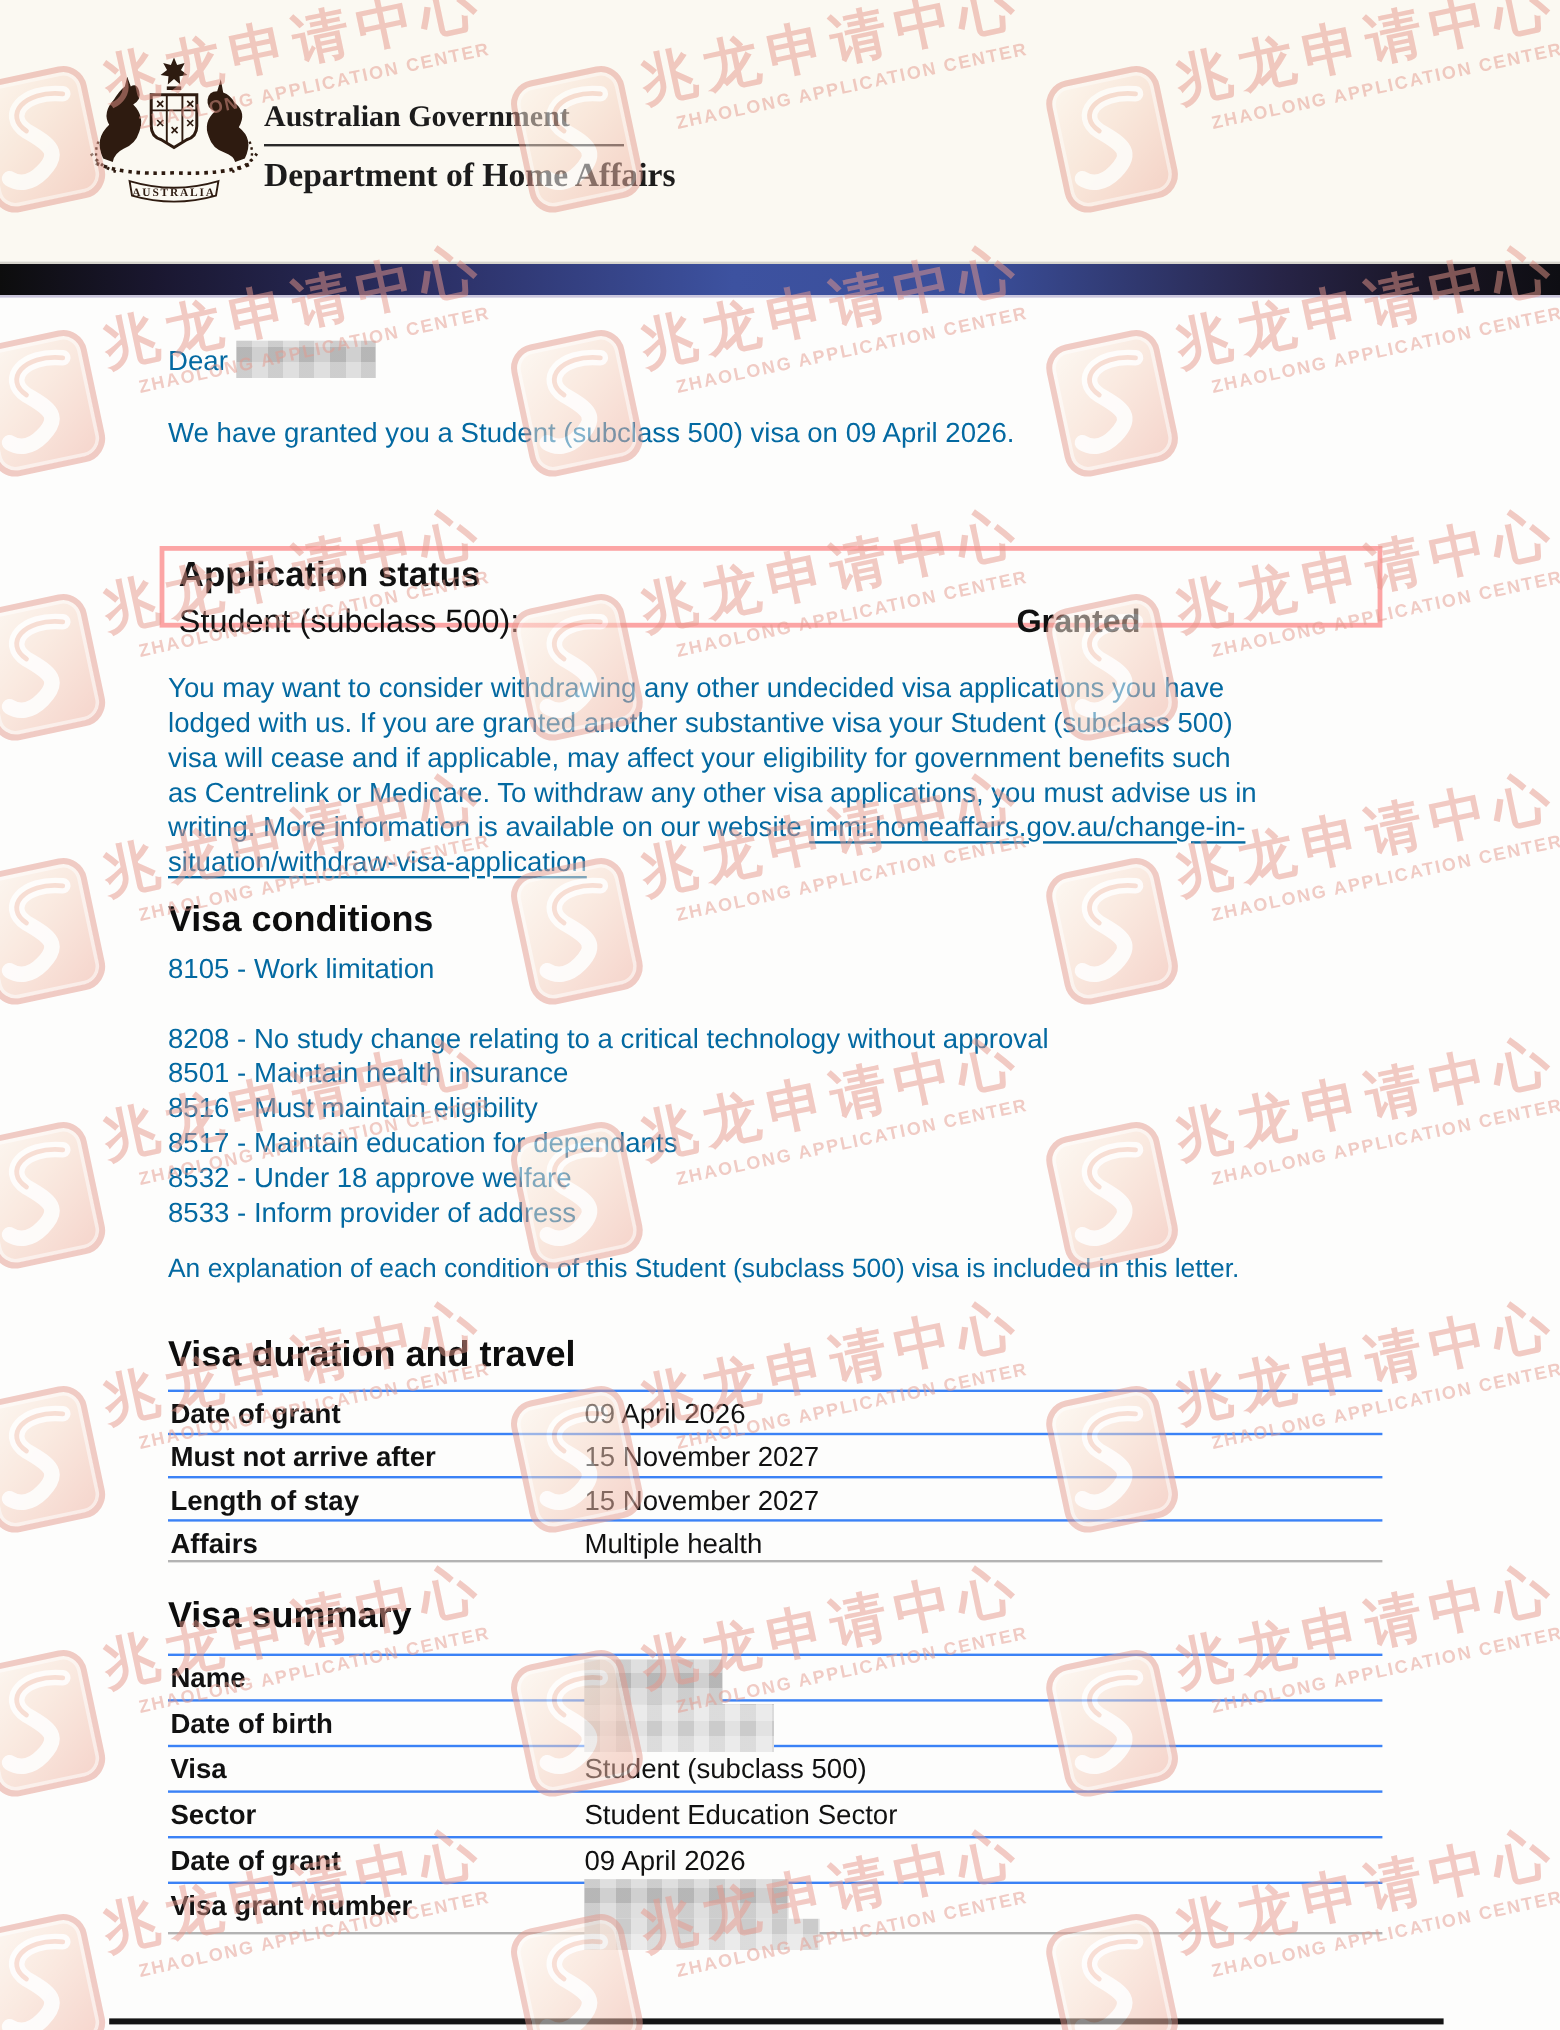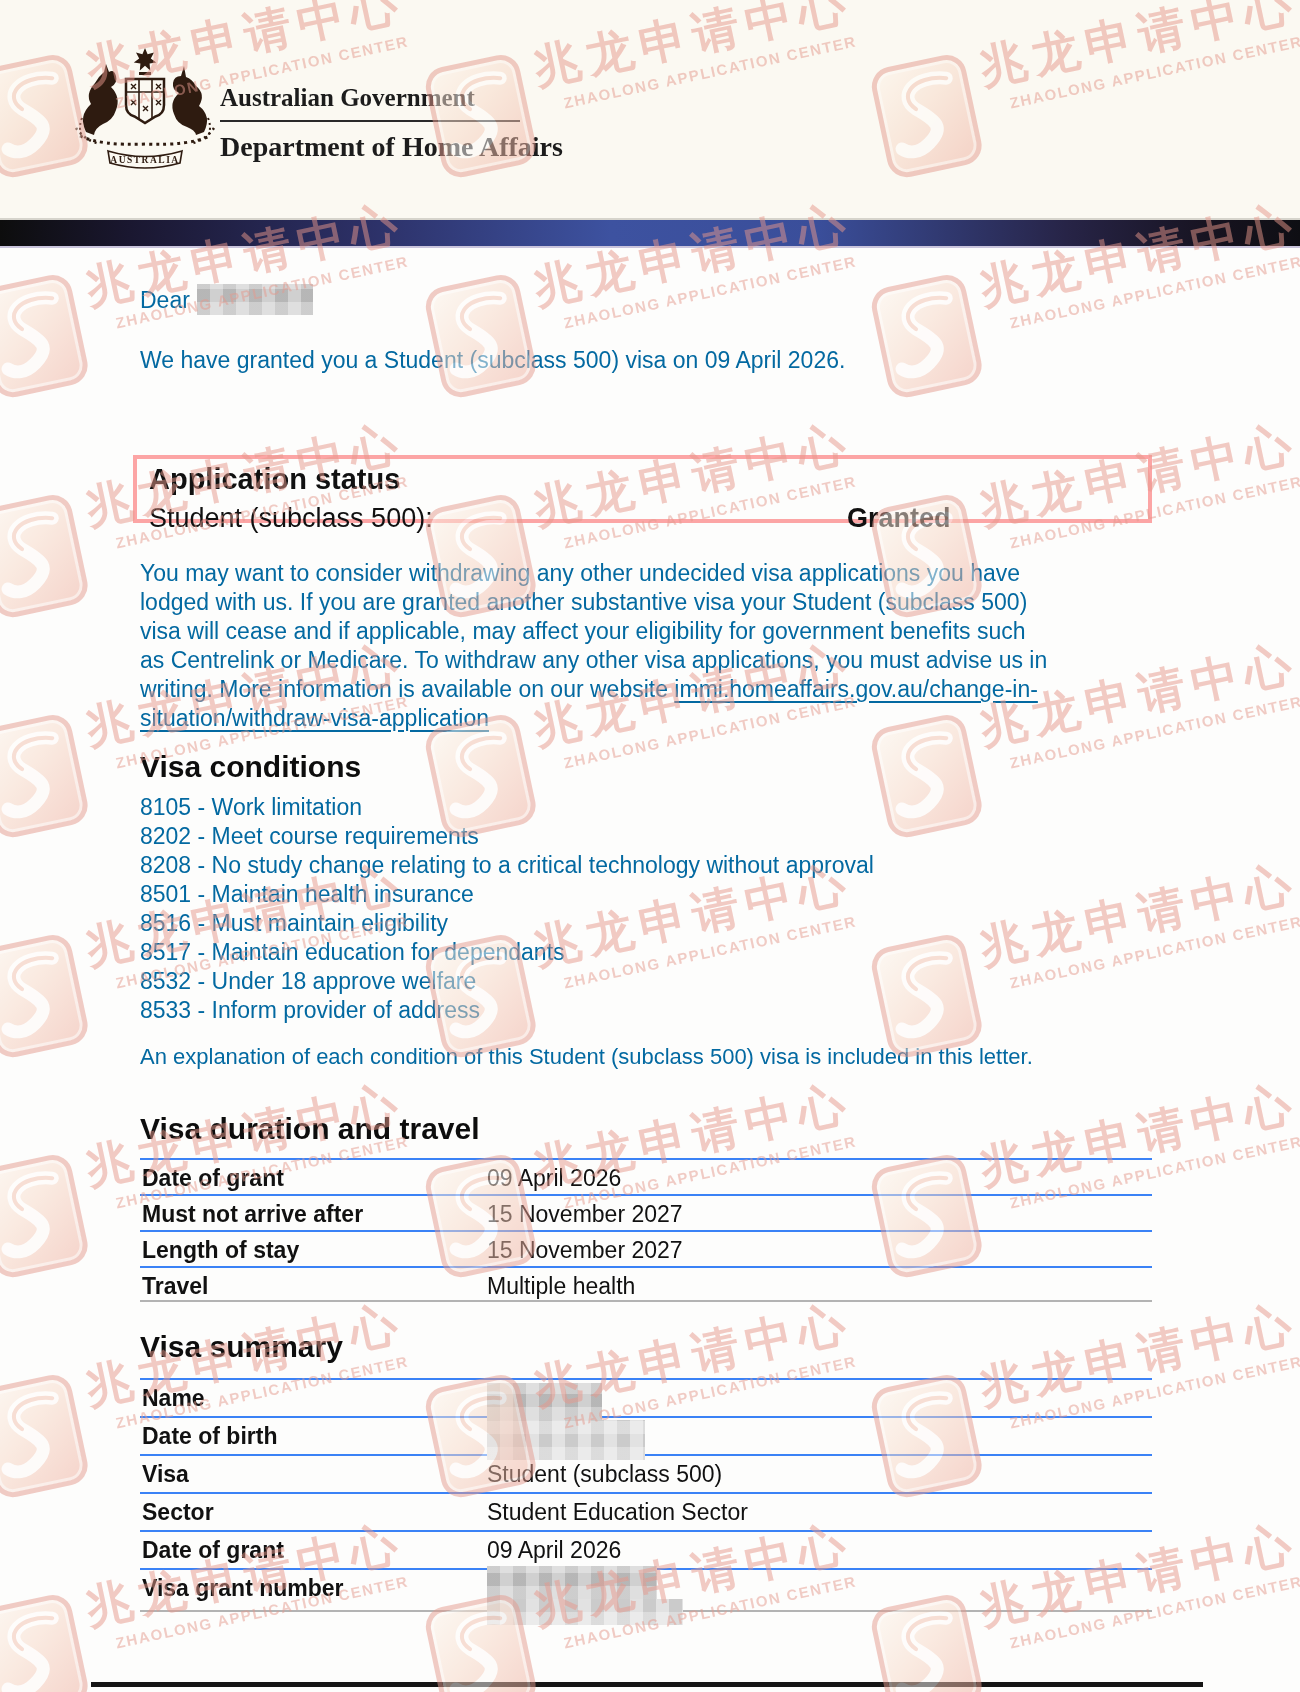--- a/index.html
+++ b/index.html
@@ -114,21 +114,20 @@
 
   <div class="abs body-text" style="left:140px; top:560px;">You may want to consider withdrawing any other undecided visa applications you have</div>
   <div class="abs body-text" style="left:140px; top:589px;">lodged with us. If you are granted another substantive visa your Student (subclass 500)</div>
   <div class="abs body-text" style="left:140px; top:647px;">as Centrelink or Medicare. To withdraw any other visa applications, you must advise us in</div>
   <div class="abs body-text" style="left:140px; top:618px;">visa will cease and if applicable, may affect your eligibility for government benefits such</div>
   <div class="abs body-text" style="left:140px; top:676px;"><span>writing. More information is available on our website </span><span class="link">immi.homeaffairs.gov.au/change-in-</span></div>
   <div class="abs body-text" style="left:140px; top:705px;"><span class="link">situation/withdraw-visa-application</span></div>
 
   <div class="abs h2" style="left:140px; top:750px;">Visa conditions</div>
   <div class="abs body-text" style="left:140px; top:794px;">8105 - Work limitation</div>
-  <div class="abs body-text" style="left:140px; top:823px;">8202 - Meet course requirements</div>
   <div class="abs body-text" style="left:140px; top:852px;">8208 - No study change relating to a critical technology without approval</div>
   <div class="abs body-text" style="left:140px; top:881px;">8501 - Maintain health insurance</div>
   <div class="abs body-text" style="left:140px; top:910px;">8516 - Must maintain eligibility</div>
   <div class="abs body-text" style="left:140px; top:939px;">8517 - Maintain education for dependants</div>
   <div class="abs body-text" style="left:140px; top:968px;">8532 - Under 18 approve welfare</div>
   <div class="abs body-text" style="left:140px; top:997px;">8533 - Inform provider of address</div>
 
   <div class="abs body-text" style="left:140px; top:1044px; font-size:22px;">An explanation of each condition of this Student (subclass 500) visa is included in this letter.</div>
 
   <div class="abs h2" style="left:140px; top:1112px;">Visa duration and travel</div>
@@ -139,21 +138,21 @@
     </div>
     <div class="doc-row">
       <span class="lbl">Must not arrive after</span>
       <span class="val">15 November 2027</span>
     </div>
     <div class="doc-row">
       <span class="lbl">Length of stay</span>
       <span class="val">15 November 2027</span>
     </div>
     <div class="doc-row">
-      <span class="lbl">Travel</span>
+      <span class="lbl">Affairs</span>
       <span class="val">Multiple health</span>
     </div>
   </div>
 
   <div class="abs h2" style="left:140px; top:1330px;">Visa summary</div>
   <div class="doc-table" style="top:1378px;">
     <div class="doc-row sum-row">
       <span class="lbl">Name</span>
     </div>
     <div class="doc-row sum-row">

